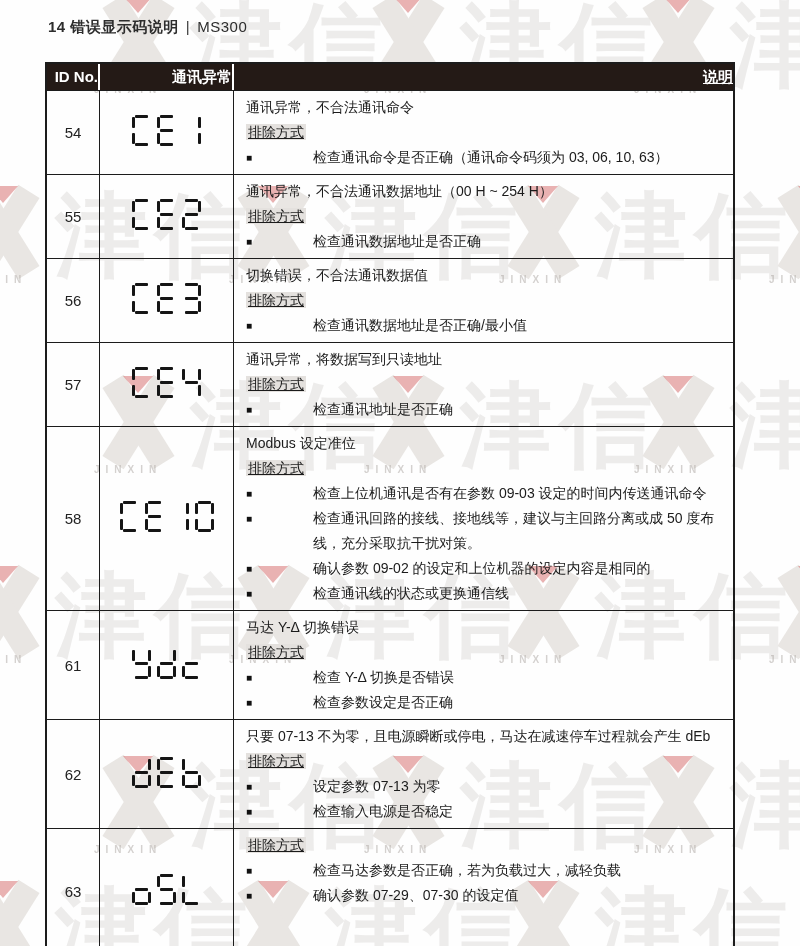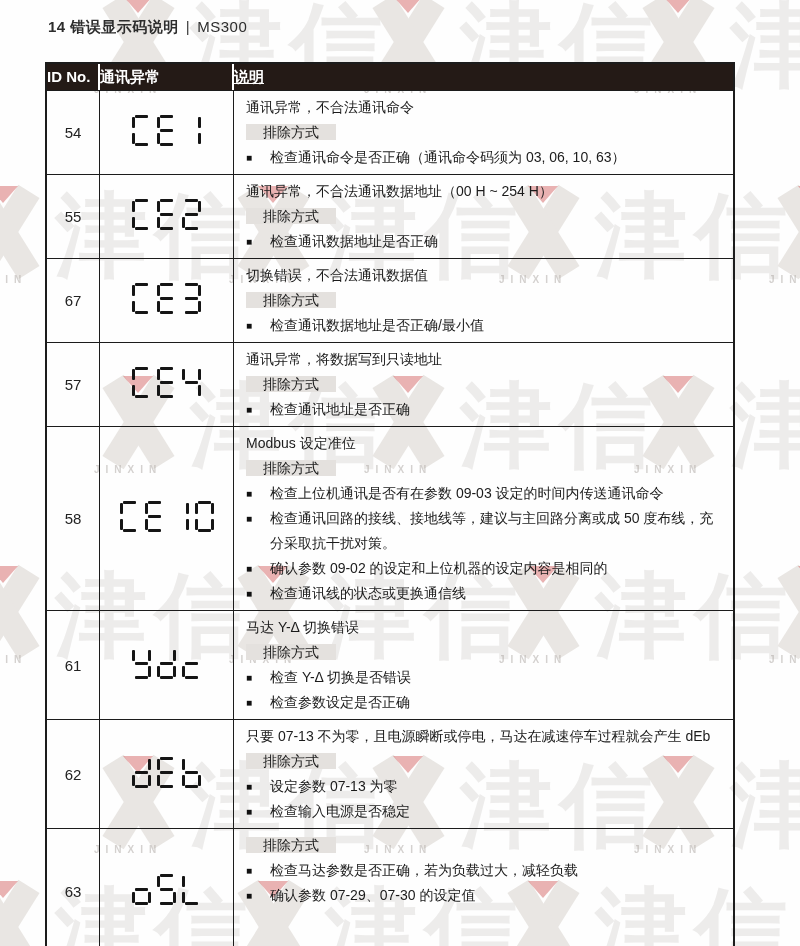--- a/index.html
+++ b/index.html
@@ -28,36 +28,36 @@
   
   .page-title{position:absolute;left:48px;top:18px;z-index:2;font-size:15px;
     font-weight:600;color:#2d2d2d;letter-spacing:0.5px;}
   .page-title .sep{margin:0 7px;font-weight:400;color:#3a3a3a;}
   .page-title .model{font-weight:normal;}
 
   
   .err-table{position:absolute;left:45px;top:62px;width:686px;z-index:1;
     border:2px solid #1c1c1c;background:transparent;}
   .thead{display:grid;grid-template-columns:53px 134px 1fr;background:#241a16;
-    color:#fff;font-weight:bold;font-size:15px;height:26px;line-height:26px;text-align:left;}
+    color:#fff;font-weight:bold;font-size:15px;height:26px;line-height:26px;text-align:right;}
   .thead .th{border-right:2px solid #ffffff;}
   .thead .th:last-child{border-right:none;text-decoration:underline;}
 
   .trow{display:grid;grid-template-columns:53px 134px 1fr;border-top:1px solid #1c1c1c;}
   .trow:first-of-type{border-top:none;}
   .id-cell{display:flex;align-items:center;justify-content:center;
     font-size:15px;color:#222;border-right:1px solid #1c1c1c;}
   .panel-cell{display:flex;align-items:center;justify-content:center;
     border-right:1px solid #1c1c1c;}
   .desc-cell{padding:4px 10px 4px 12px;font-size:14px;line-height:25px;color:#1b1b1b;}
 
-  .remedy-hl{background:#e4e1de;padding:0 17px;}
+  .remedy-hl{background:#e4e1de;padding:0 2px;text-decoration:underline;}
   .bullet{display:flex;}
   .bullet .bm{flex:0 0 24px;font-size:10px;line-height:25px;color:#111;}
-  .bullet .bt{flex:1;}
+  .bullet .bt{flex:1;margin-left:43px;}
 
   
   .seg-display{display:inline-block;white-space:nowrap;}
   .sc{display:inline-block;position:relative;width:19px;height:31px;margin:0 3px;}
   .sc i{position:absolute;background:#151515;border-radius:1px;}
   .sc .s-a{left:3px;right:3px;top:0;height:3px;}
   .sc .s-g{left:3px;right:3px;top:14px;height:3px;}
   .sc .s-d{left:3px;right:3px;bottom:0;height:3px;}
   .sc .s-f{left:0;top:2px;width:3px;height:11px;}
   .sc .s-b{right:0;top:2px;width:3px;height:11px;}
@@ -280,21 +280,21 @@
       <div>通讯异常，不合法通讯数据地址（00 H ~ 254 H）</div>
       <div><span class="remedy-hl">排除方式</span></div>
       <div class="bullet">
           <span class="bm">■</span>
           <span class="bt">检查通讯数据地址是否正确</span>
         </div>
     </div>
   </div>
 
   <div class="trow" style="min-height:75px;">
-    <div class="id-cell">67</div>
+    <div class="id-cell">56</div>
     <div class="panel-cell">
       <span class="seg-display"><span class="sc"><i class="s-a"></i><i class="s-d"></i><i class="s-e"></i><i class="s-f"></i></span><span class="sc"><i class="s-a"></i><i class="s-d"></i><i class="s-e"></i><i class="s-f"></i><i class="s-g"></i></span><span class="sc"><i class="s-a"></i><i class="s-b"></i><i class="s-c"></i><i class="s-d"></i><i class="s-g"></i></span></span>
     </div>
     <div class="desc-cell">
       <div>切换错误，不合法通讯数据值</div>
       <div><span class="remedy-hl">排除方式</span></div>
       <div class="bullet">
           <span class="bm">■</span>
           <span class="bt">检查通讯数据地址是否正确/最小值</span>
         </div>

